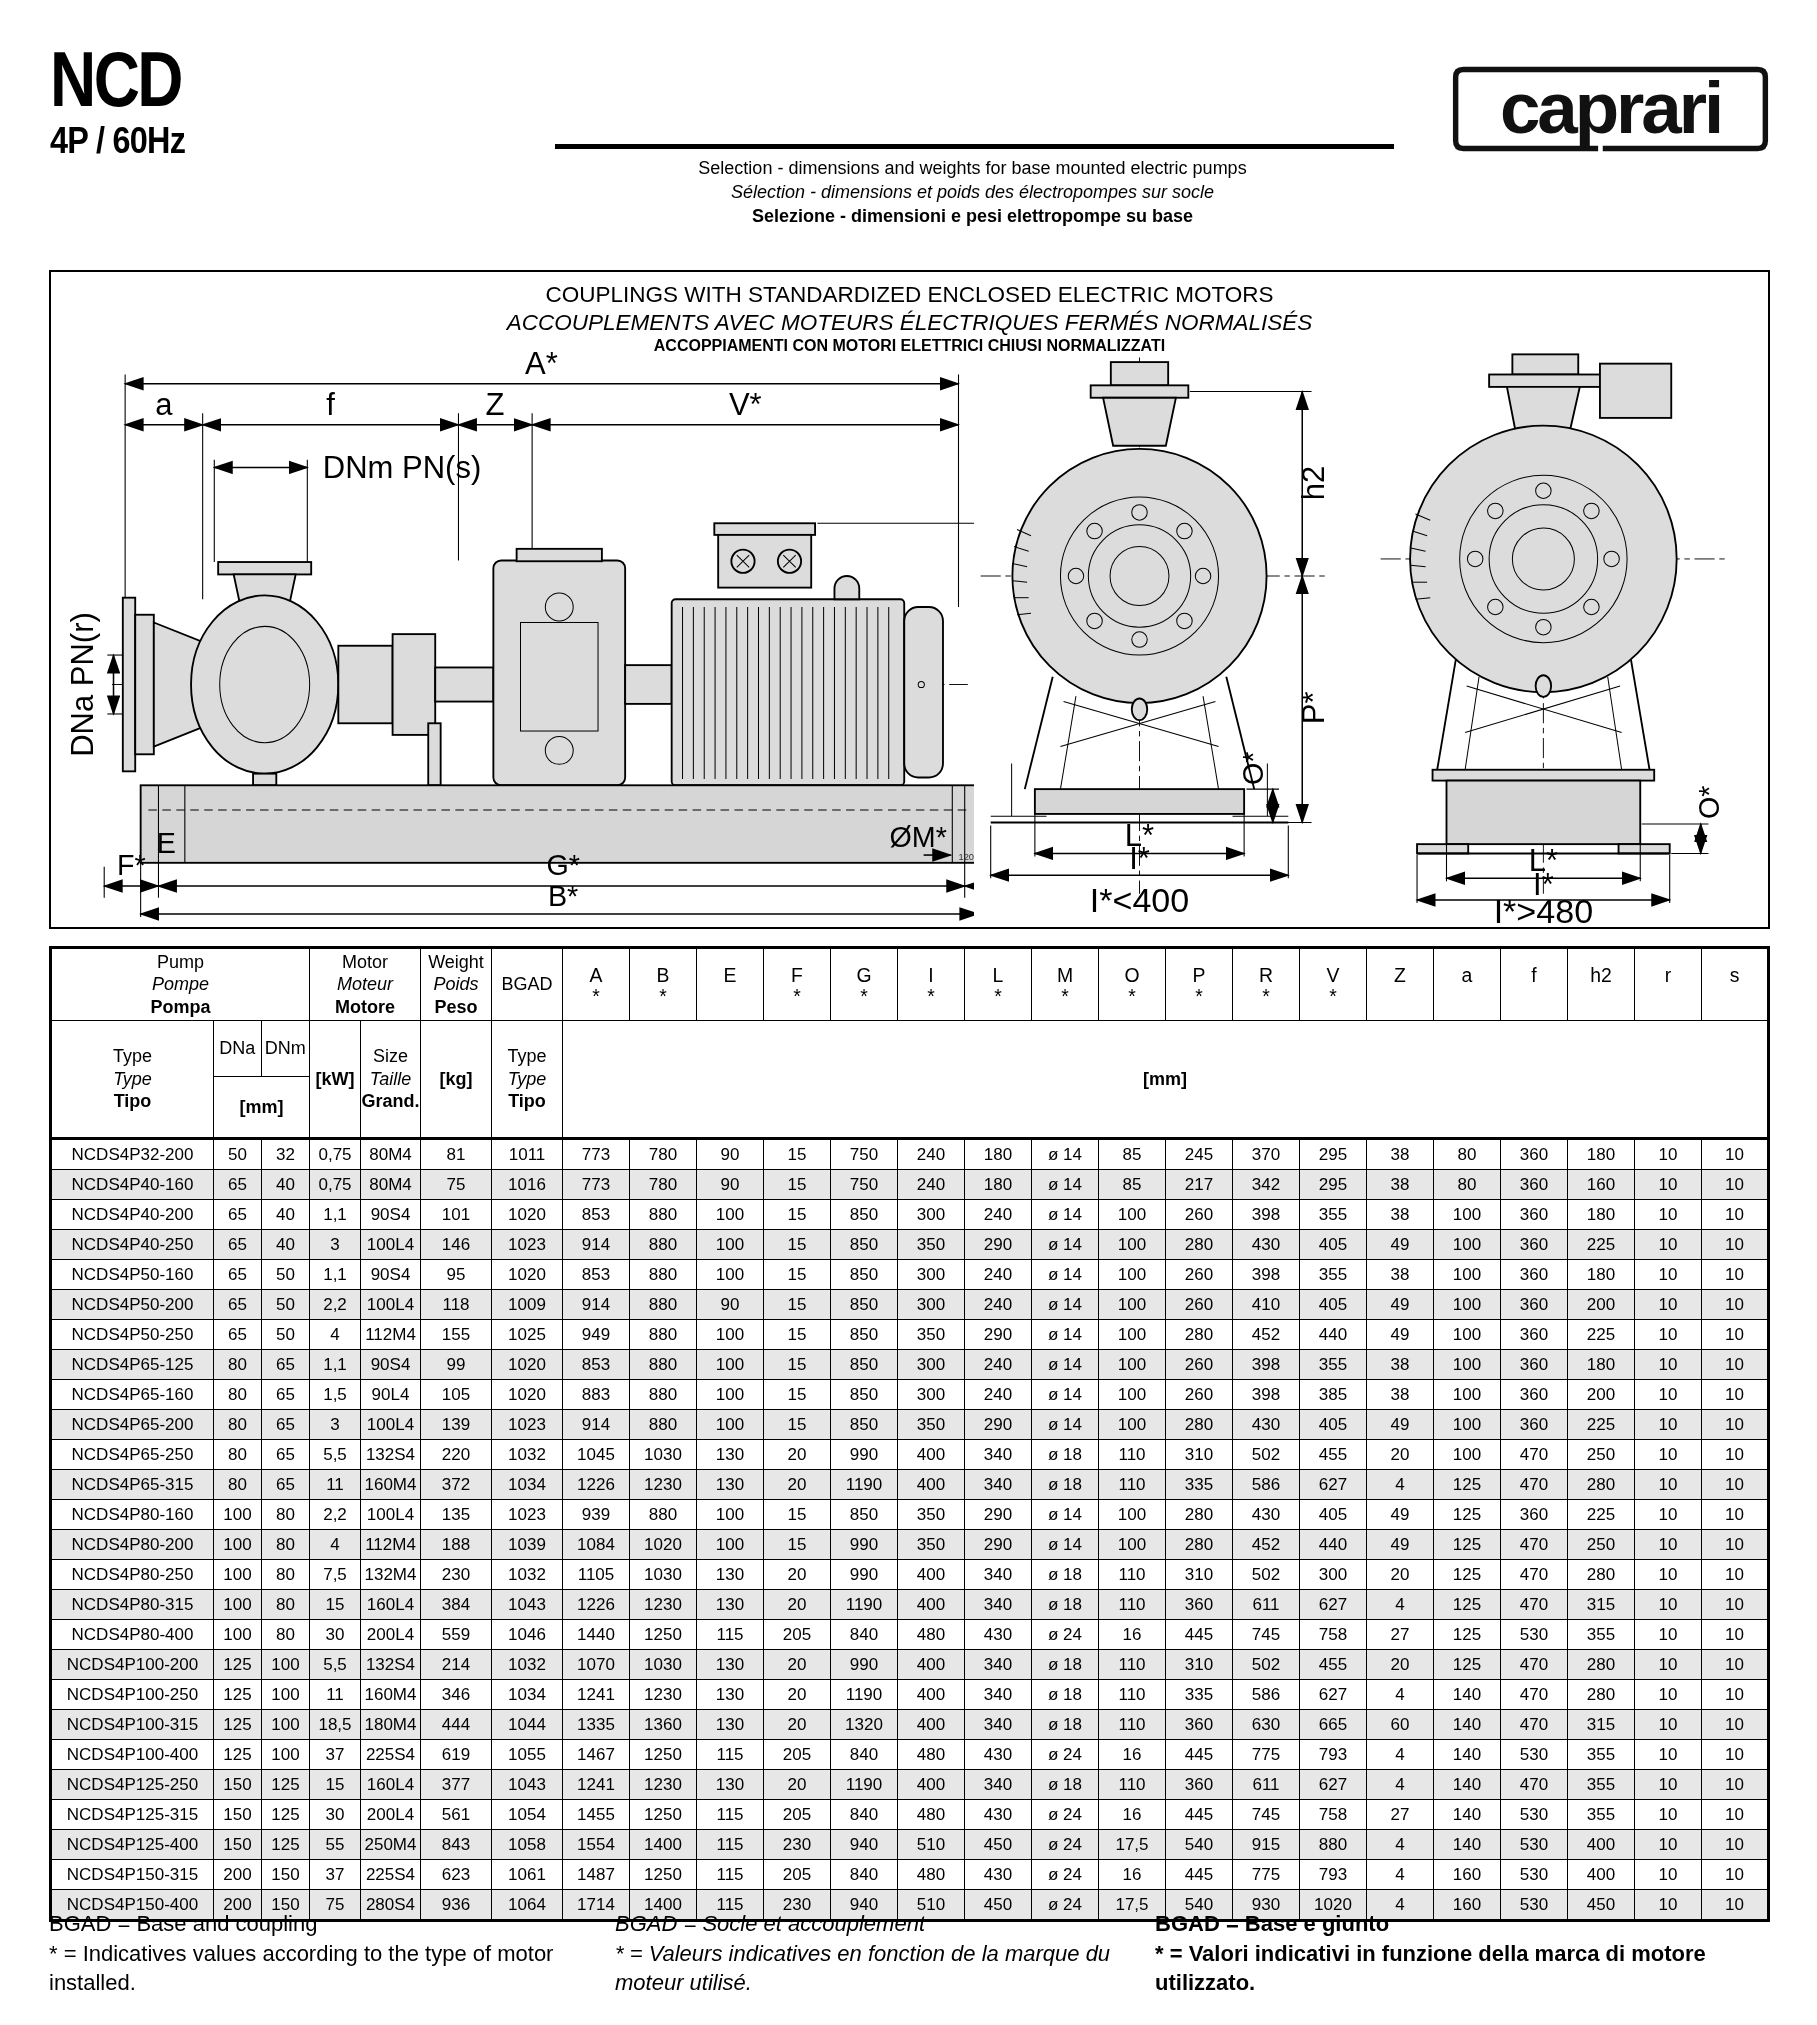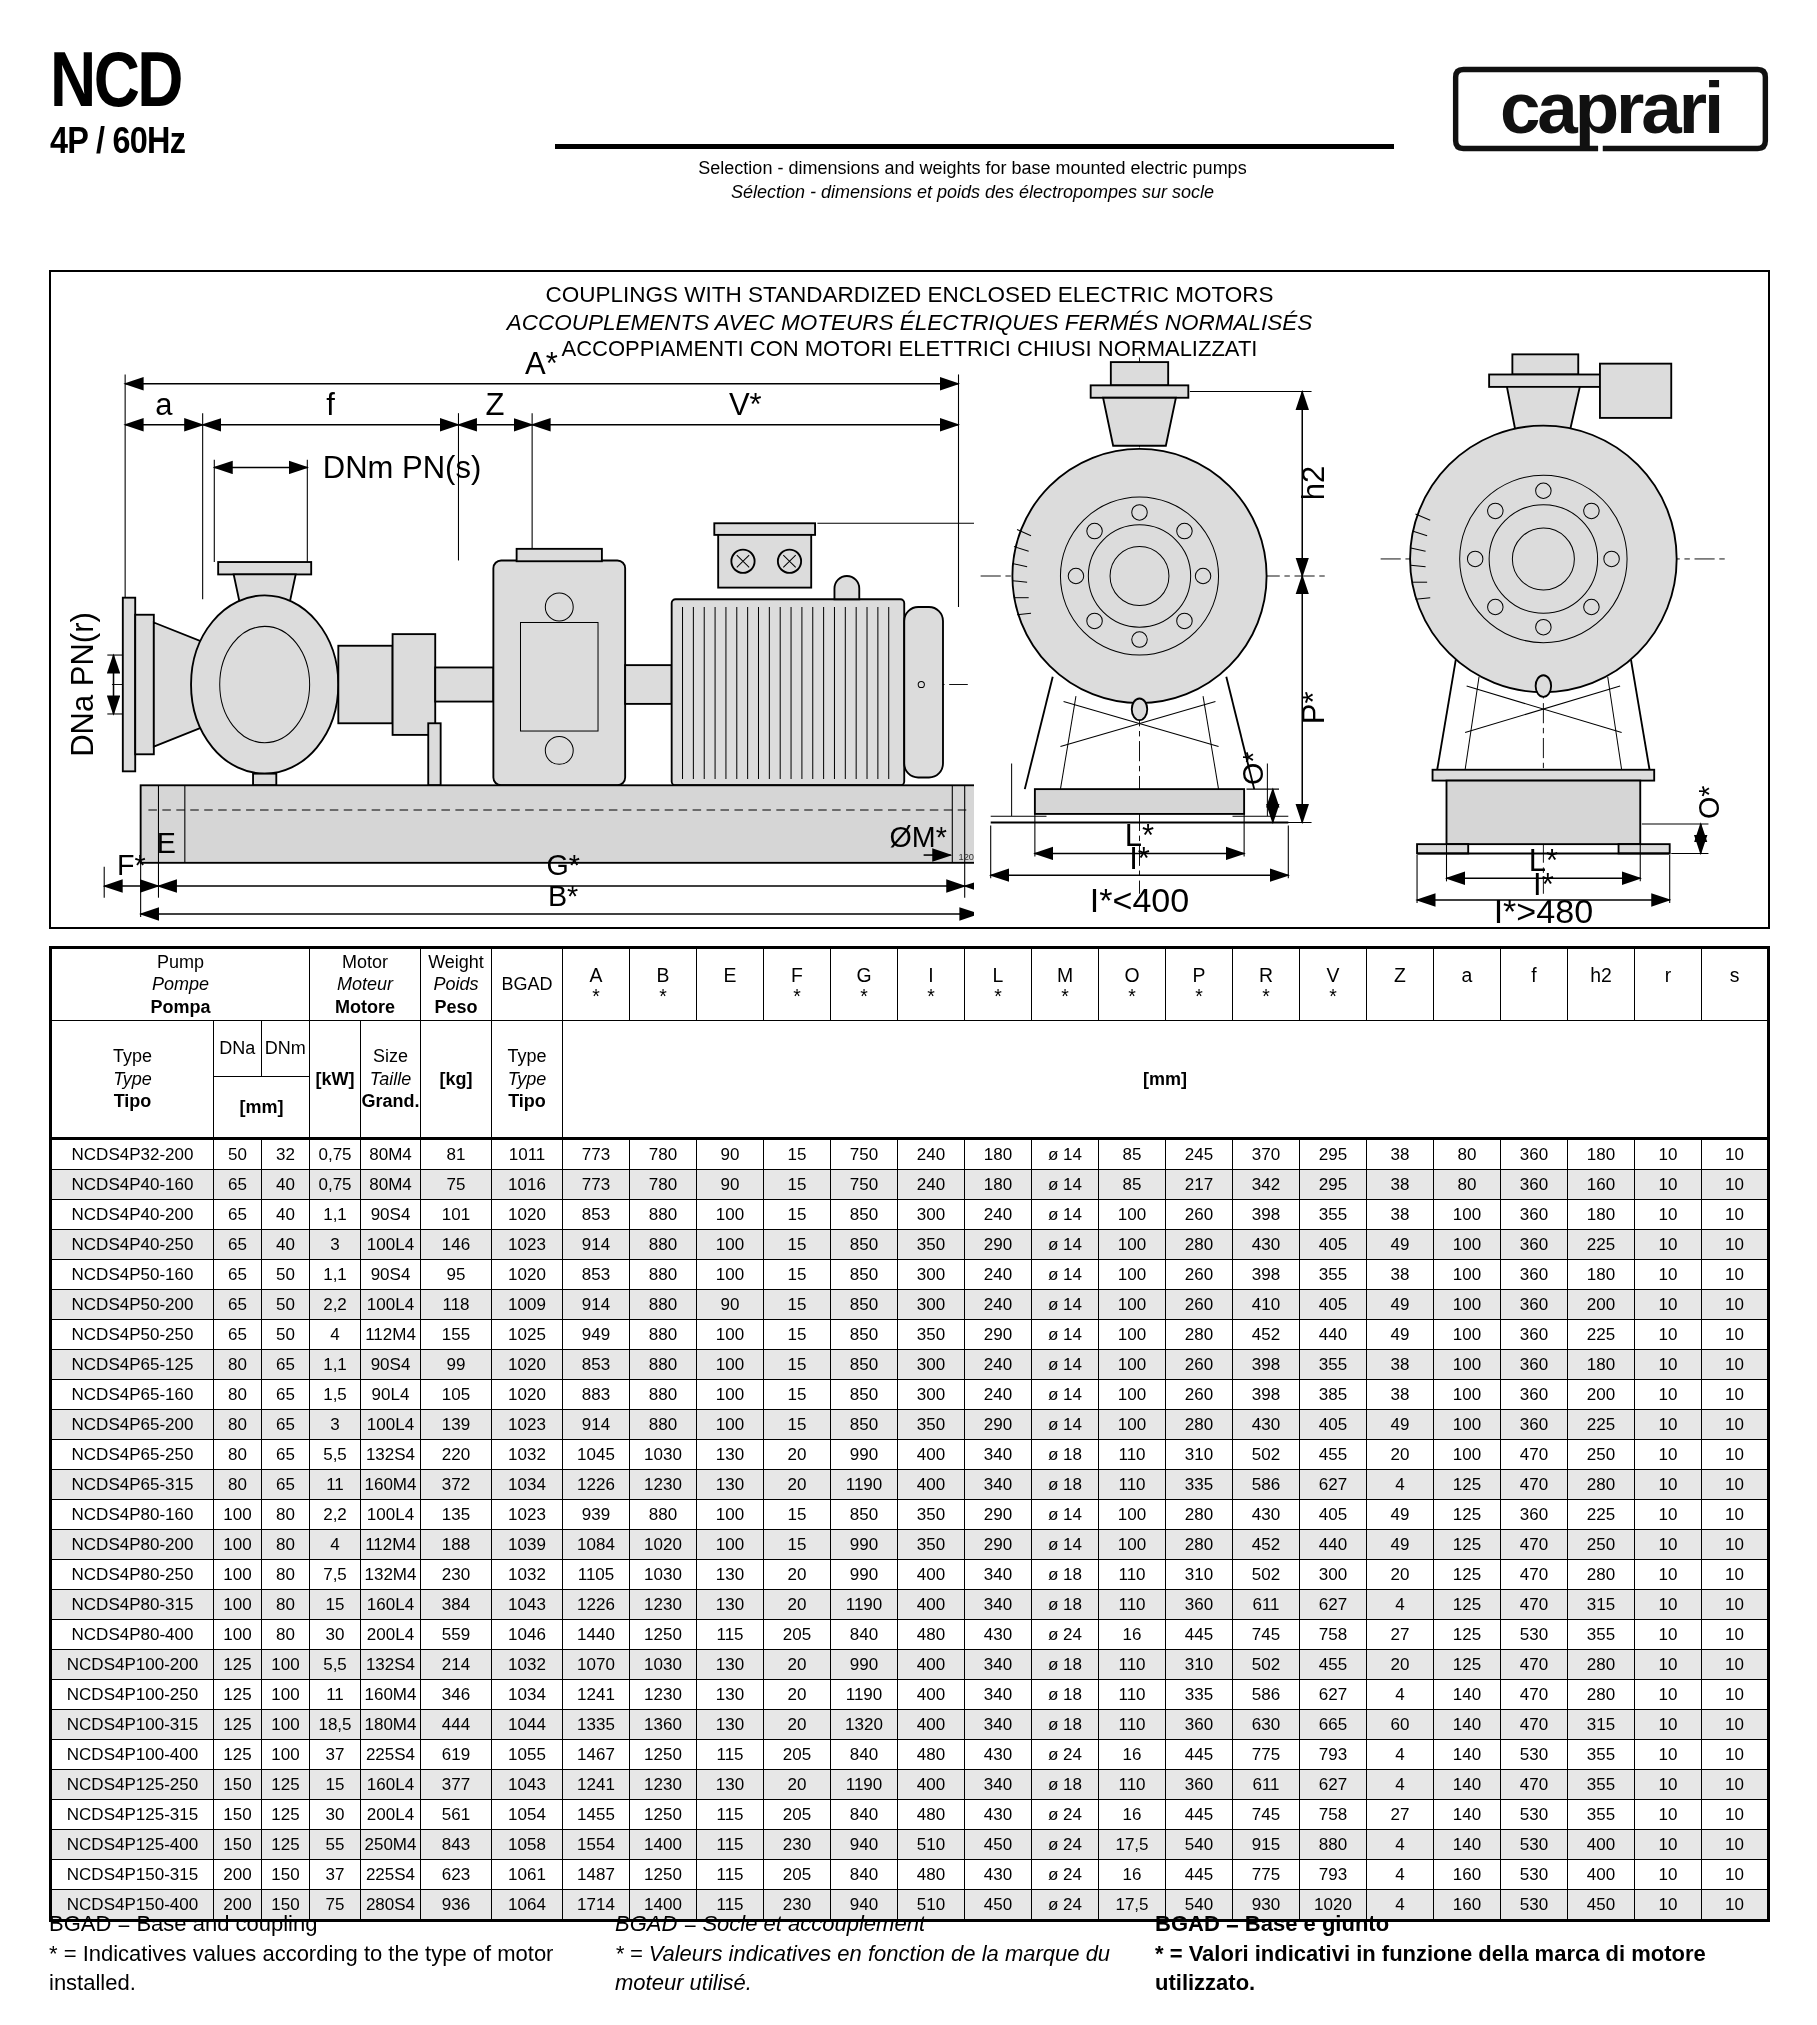--- a/index.html
+++ b/index.html
@@ -12,21 +12,21 @@
   .header-rule{position:absolute;left:555px;top:144px;width:839px;height:4.7px;background:#000;}
   .header-desc{position:absolute;left:496px;top:157px;width:953px;text-align:center;font-size:18px;line-height:1.32;}
   .header-desc .d2{font-style:italic;}
   .header-desc .d3{font-weight:bold;}
   .logo{position:absolute;left:1451px;top:64px;width:319px;height:90px;}
 
   
   .diagram{position:absolute;left:49px;top:270px;width:1721px;height:659px;border:2.3px solid #000;box-sizing:border-box;}
   .diagram-titles{text-align:center;padding-top:9.3px;font-size:22.5px;line-height:1.22;}
   .diagram-titles .t2{font-style:italic;text-align:center;}
-  .diagram-titles .t3{font-weight:normal;font-size:22px;}
+  .diagram-titles .t3{font-weight:bold;font-size:16px;}
   .drw{position:absolute;}
   svg text{font-family:"Liberation Sans","DejaVu Sans",sans-serif;}
   .dim{stroke:#000;stroke-width:2;fill:none;}
   .ext{stroke:#000;stroke-width:1.4;fill:none;}
   .part{fill:#dcdcdc;stroke:#000;stroke-width:2.4;}
   .part2{fill:#d6d6d6;stroke:#000;stroke-width:2.4;}
   .det{stroke:#000;stroke-width:1.3;fill:none;}
   .cl{stroke:#000;stroke-width:1.2;fill:none;stroke-dasharray:26 6 7 6;}
   .hid{stroke:#000;stroke-width:1.3;fill:none;stroke-dasharray:11 7;}
   .dimtext{font-size:37px;fill:#000;}
@@ -72,20 +72,21 @@
 <div class="brand">
   <div class="brand-title">NCD</div>
   <div class="brand-sub">4P / 60Hz</div>
 </div>
 
 <div class="header-rule"></div>
 
 <div class="header-desc">
   <div class="d1">Selection - dimensions and weights for base mounted electric pumps</div>
   <div class="d2">Sélection - dimensions et poids des électropompes sur socle</div>
+  <div class="d3">Selezione - dimensioni e pesi elettropompe su base</div>
 </div>
 
 <div class="logo">
   <svg viewBox="0 0 412 116" width="319" height="90">
     <path d="M190,109 H16 Q6,109 6,99 V17 Q6,7 16,7 H396 Q406,7 406,17 V99 Q406,109 396,109 H196" fill="none" stroke="#111" stroke-width="7" transform="translate(0,0) scale(1,1)"></path>
     <text x="206" y="89" text-anchor="middle" font-size="94" font-weight="bold" letter-spacing="-4" fill="#111">caprari</text>
   </svg>
 </div>
 
 <div class="diagram">

